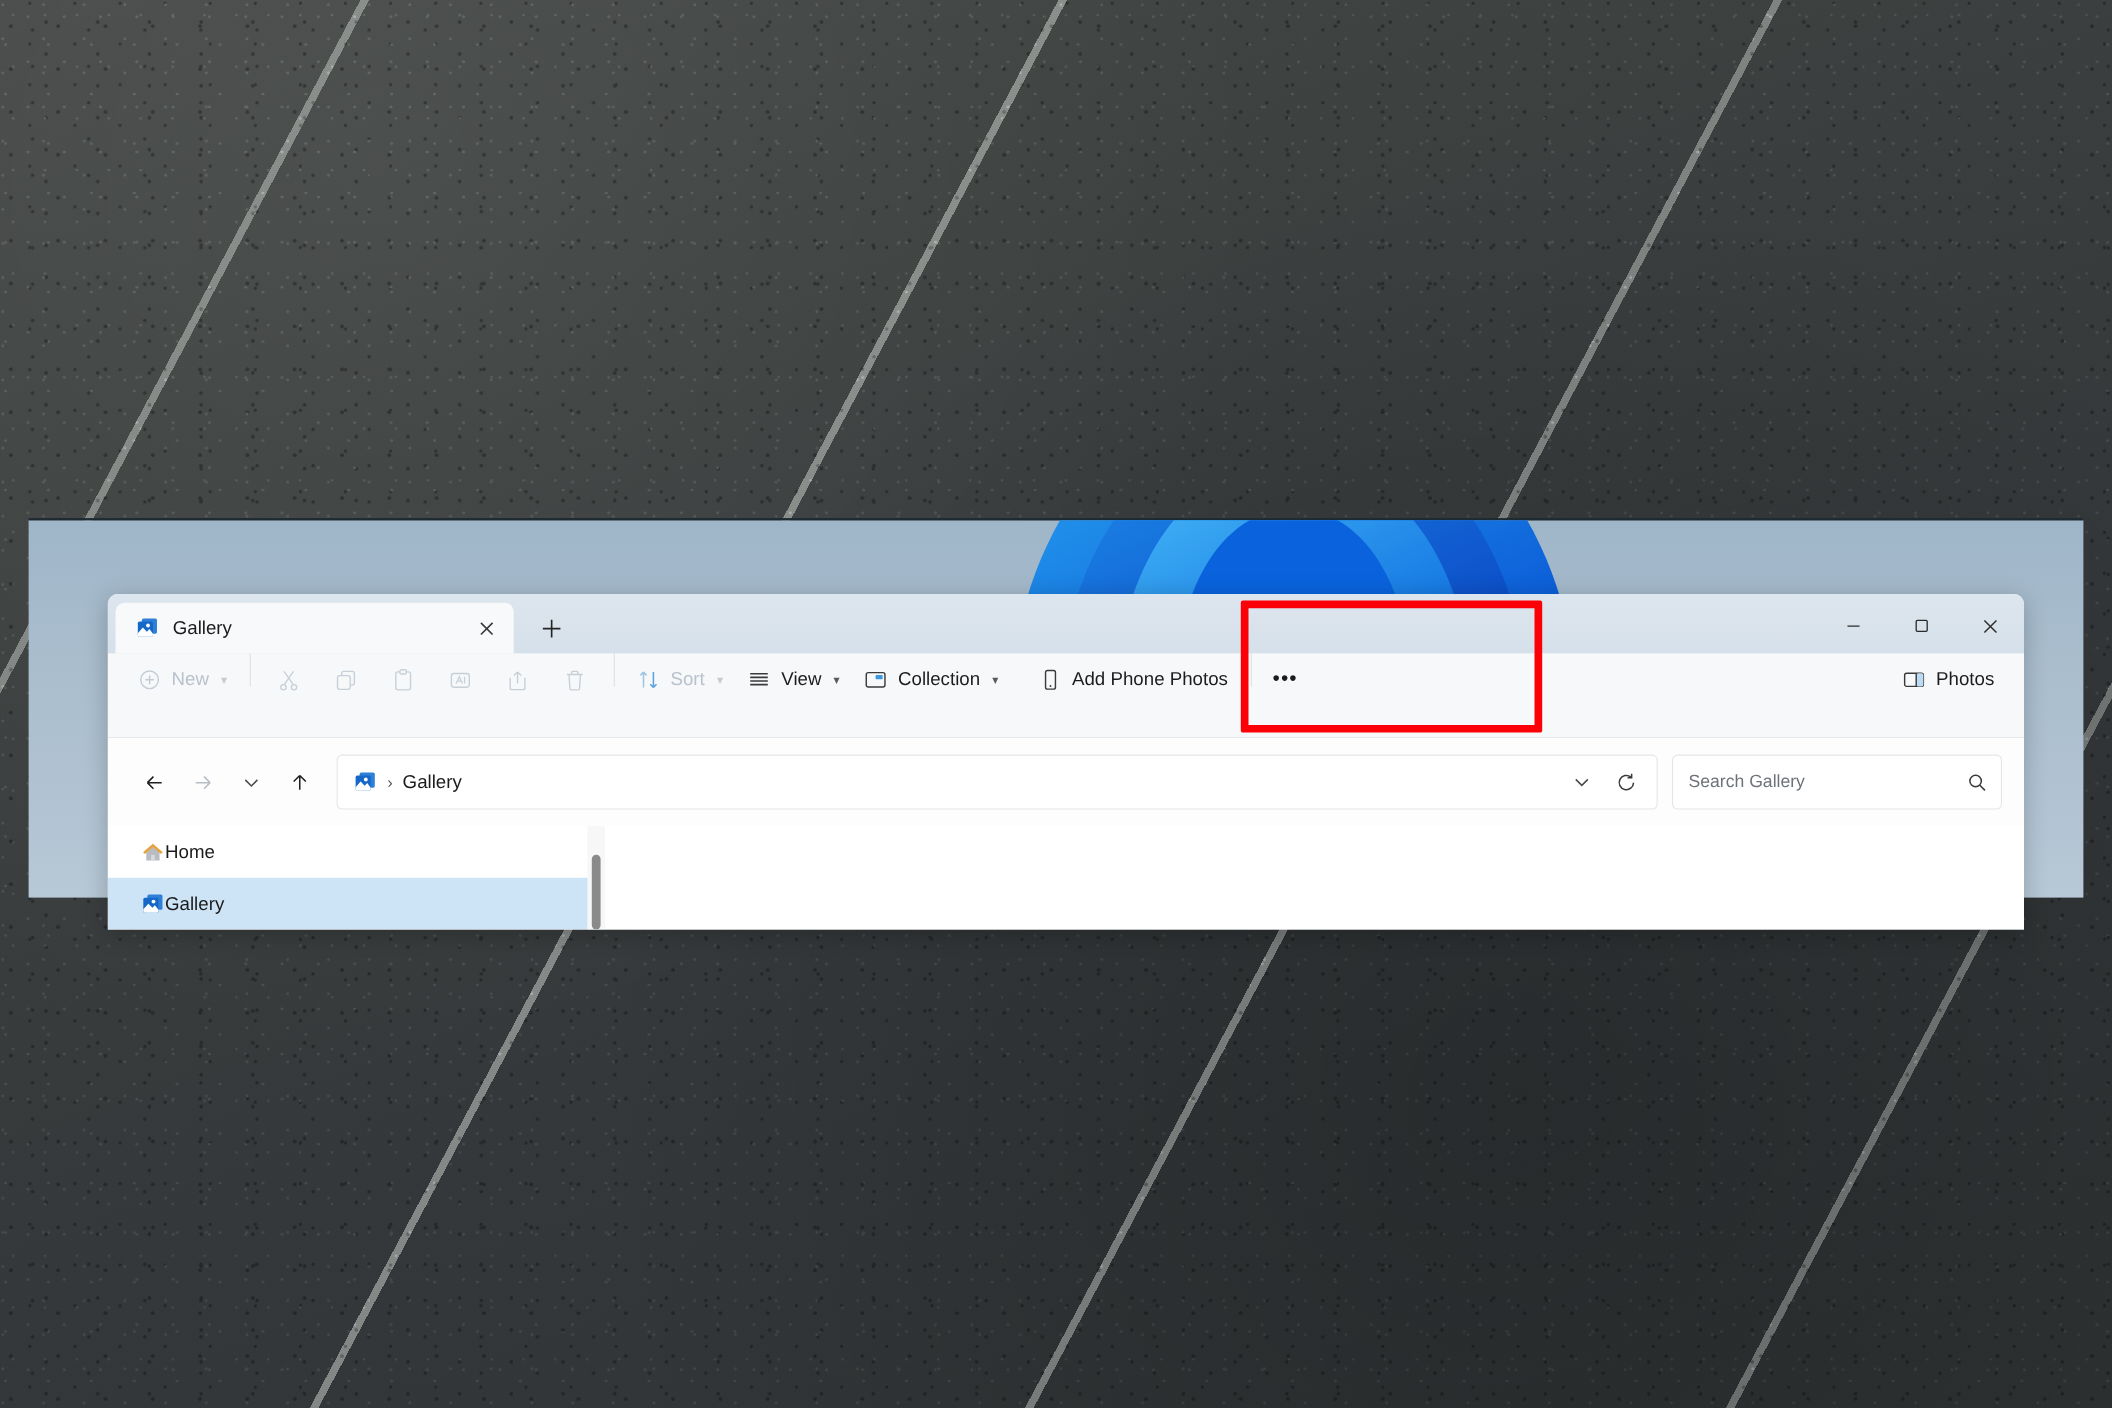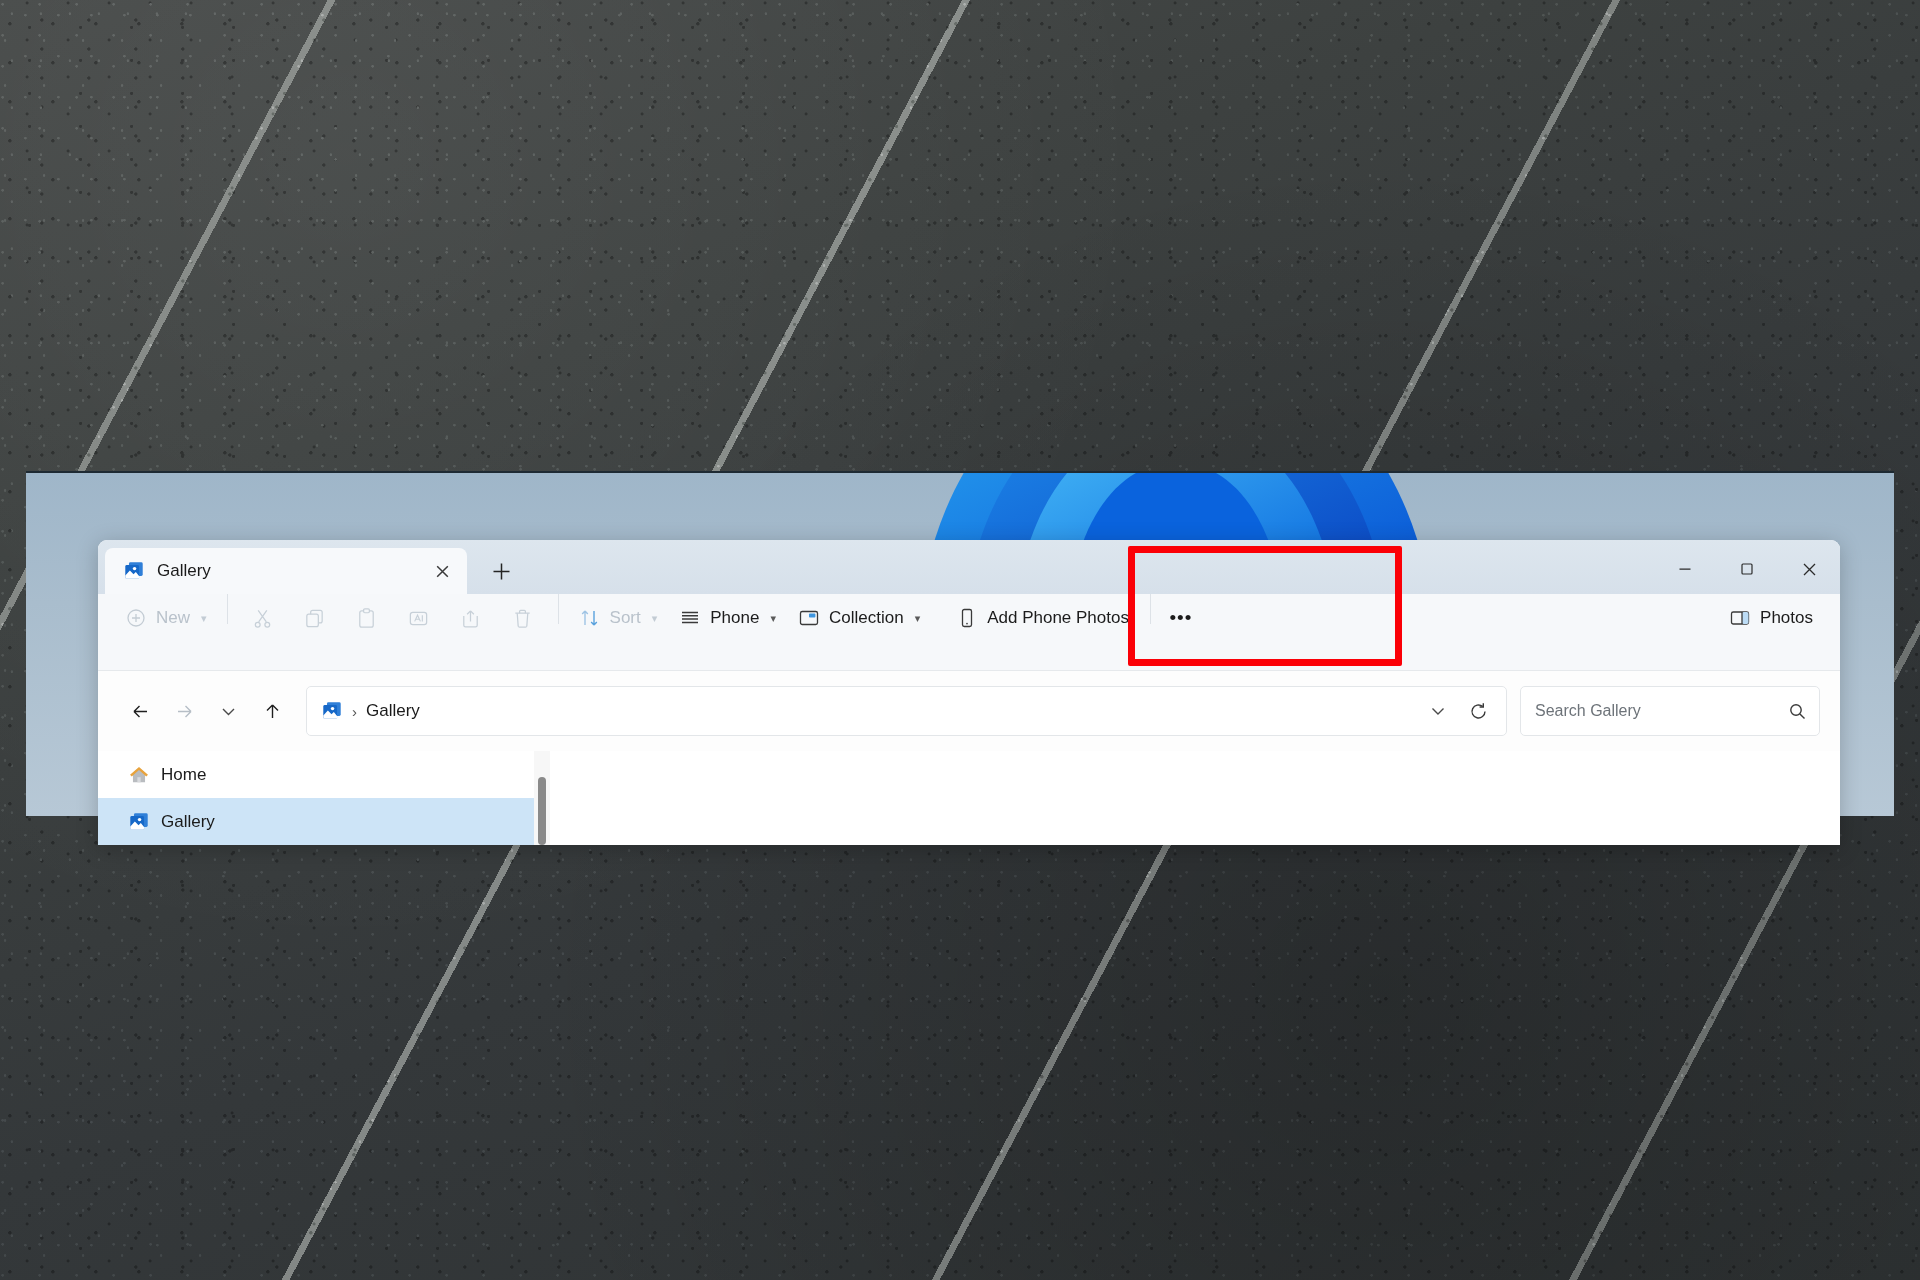--- a/index.html
+++ b/index.html
@@ -135,21 +135,21 @@
     flex:1; border:none; outline:none; font-size:16px;
     color:#4c1d95; background:transparent;
     font-family:"Liberation Sans", sans-serif;
   }
   .searchbox input::placeholder{ color:#6d7379; }
 
   
   .content{ display:flex; height:94px; background:#fff; position:relative; }
   .sidebar{ width:452px; position:relative; }
   .navitem{
-    height:47px; display:flex; align-items:center; gap:11px;
+    height:47px; display:flex; align-items:center; 
     padding-left:30px; cursor:pointer; font-size:17px; color:#1b1b1b;
   }
   .navitem.selected{ background:#cde4f7; }
   .navitem .ico{ width:22px; height:22px; flex:none; }
   .sb-scroll{
     position:absolute; right:0; top:0; width:16px; height:100%;
     background:#f7f7f7;
   }
   .sb-thumb{
     position:absolute; left:4px; top:26px; width:8px; height:68px;
@@ -303,21 +303,21 @@
         <path d="M15 4 V18 M15 18 L12.2 15 M15 18 L17.8 15" stroke="#5aa2dd" stroke-width="1.4" fill="none"></path>
       </svg>
       <span>Sort</span>
       <span class="chev">▾</span>
     </div>
 
     <div class="cbtn">
       <svg width="22" height="22" viewBox="0 0 22 22">
         <path d="M3 5.5 H19 M3 8.8 H19 M3 12.1 H19 M3 15.4 H19" stroke="#3a3a3a" stroke-width="1.5" fill="none"></path>
       </svg>
-      <span>Phone</span>
+      <span>View</span>
       <span class="chev">▾</span>
     </div>
 
     <div class="cbtn">
       <svg width="22" height="22" viewBox="0 0 22 22">
         <rect x="2.5" y="4.5" width="17" height="13" rx="1.8" stroke="#3a3a3a" stroke-width="1.3" fill="none"></rect>
         <rect x="11" y="6.6" width="6.4" height="4" rx="0.8" fill="#3f97e0"></rect>
       </svg>
       <span>Collection</span>
       <span class="chev">▾</span>

